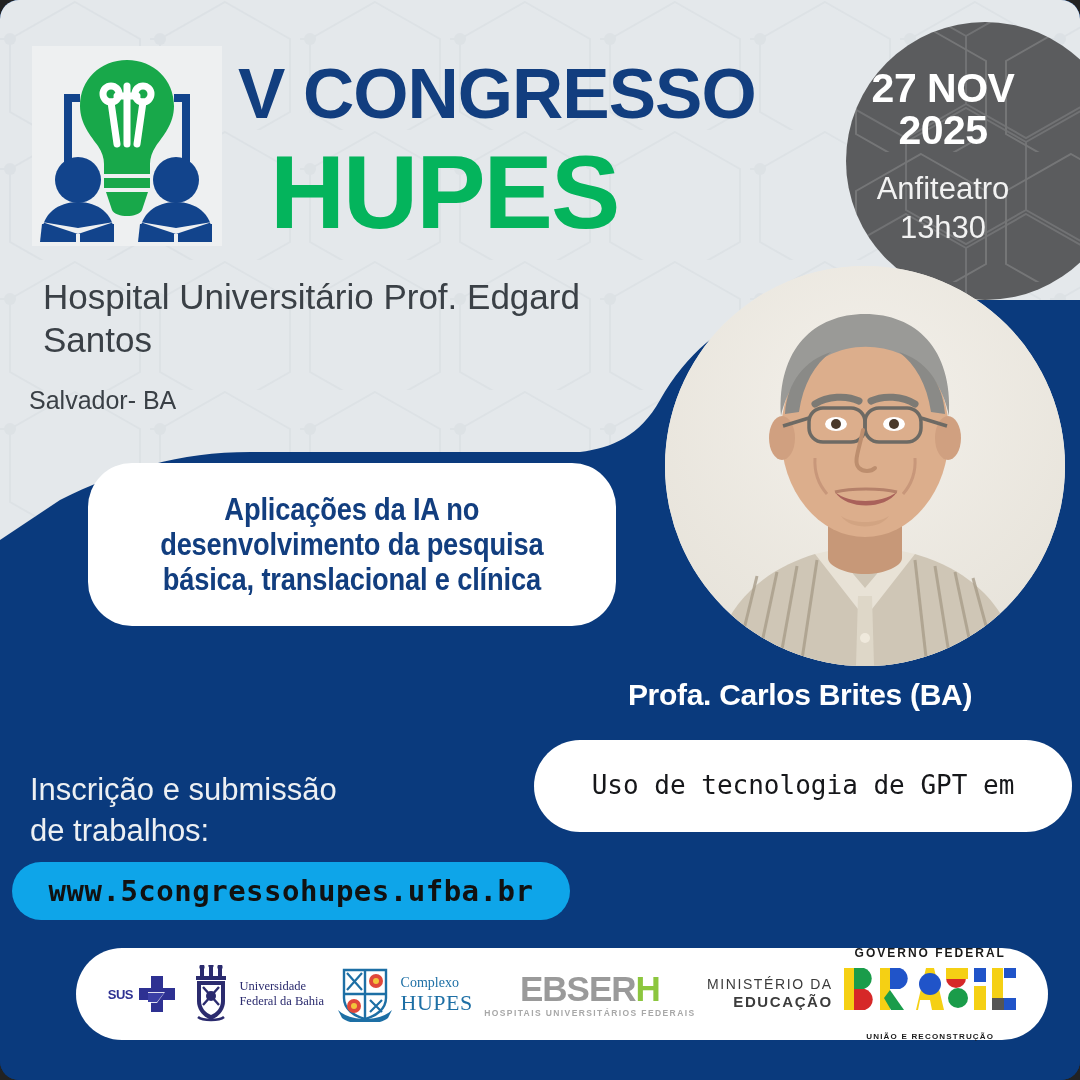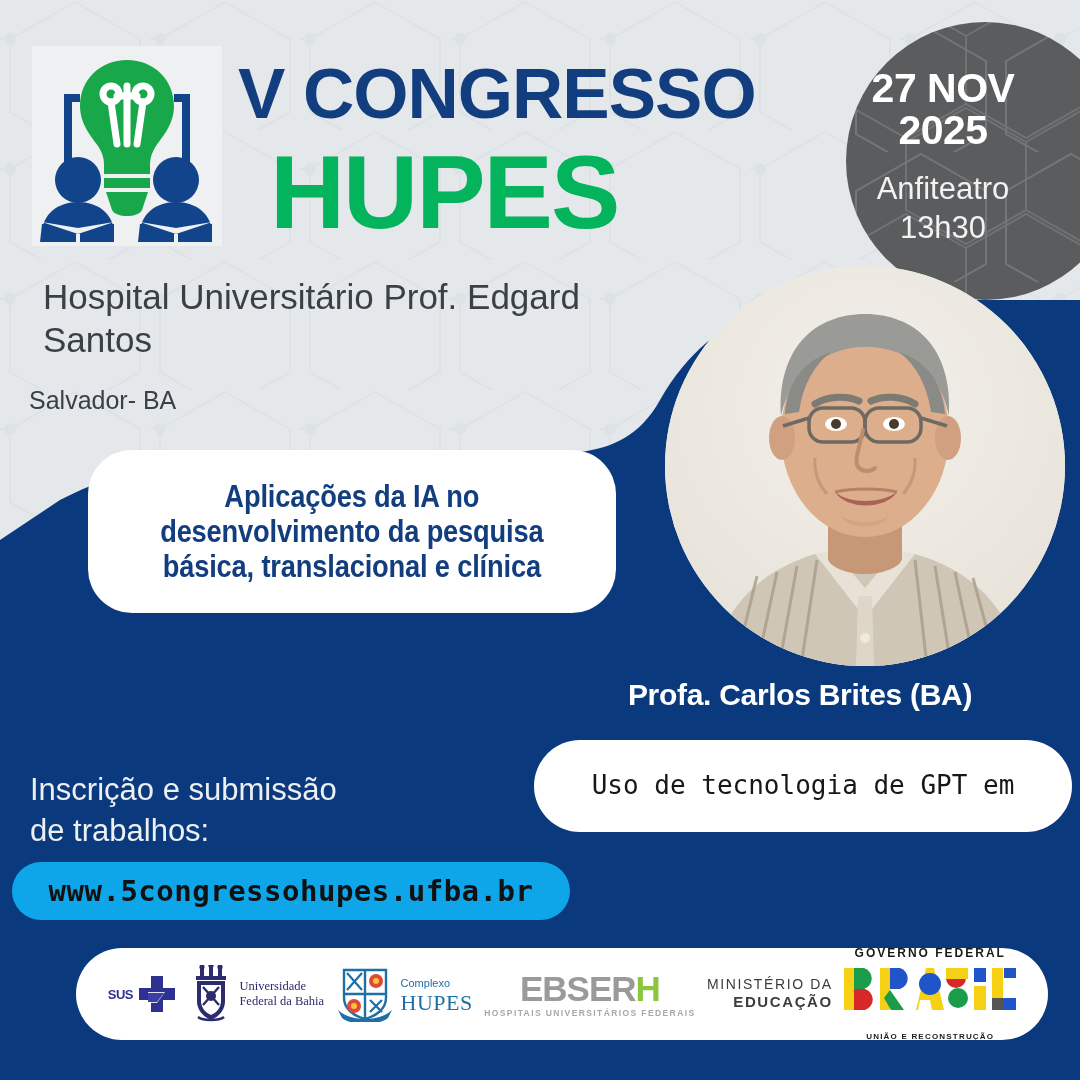--- a/index.html
+++ b/index.html
@@ -2,20 +2,21 @@
 <html lang="pt-BR"><head>
 <meta charset="utf-8">
 <title>V Congresso HUPES</title>
 <style>
   html,body{margin:0;padding:0;background:#222;}
   *{box-sizing:border-box;}
   #poster{
     position:relative;width:1080px;height:1080px;overflow:hidden;
     background:#0a3a7d;
     font-family:"Liberation Sans", sans-serif;
+    border-radius:19px;
     -webkit-font-smoothing:antialiased;
   }
 
   
   .bg-blue{position:absolute;inset:0;background:#0a3a7d;}
   
   svg.shapes{position:absolute;left:0;top:0;width:1080px;height:1080px;}
 
   
   .title-congresso{
@@ -56,21 +57,21 @@
   }
 
   
   .portrait{
     position:absolute;left:665px;top:266px;width:400px;height:400px;
     border-radius:50%;overflow:hidden;background:#edeae3;
   }
 
   
   .pill-talk1{
-    position:absolute;left:88px;top:450px;width:528px;height:163px;
+    position:absolute;left:88px;top:463px;width:528px;height:163px;
     background:#fff;border-radius:44px;
     display:flex;align-items:center;justify-content:center;
   }
   .pill-talk1 .txt{
     text-align:center;color:#123e7f;font-weight:bold;
     font-size:31px;line-height:1.13;letter-spacing:-0.2px;
     transform:scaleX(0.88);transform-origin:center;
     font-family:"Liberation Sans Narrow","Liberation Sans",sans-serif;
     padding:0 14px;
   }
@@ -126,21 +127,21 @@
   
   .ufba-wrap{display:flex;align-items:center;gap:7px;}
   .ufba-text{
     font-size:12.5px;line-height:1.22;color:#2b2b6e;
     font-family:"Liberation Serif",serif;
   }
 
   
   .hupes-wrap{display:flex;align-items:center;gap:7px;}
   .hupes-text{line-height:1.05;color:#1d6fa5;text-align:left;}
-  .hupes-text .c1{font-size:11px;font-family:Liberation Sans, sans-serif;text-align:right;}
+  .hupes-text .c1{font-size:14px;font-family:Liberation Serif, serif;text-align:right;}
   .hupes-text .c2{font-size:22px;font-family:"Liberation Serif",serif;letter-spacing:0.5px;}
 
   
   .ebserh-wrap{text-align:center;line-height:1;}
   .ebserh-main{font-size:35px;font-weight:bold;color:#9a9a9a;letter-spacing:-1px;}
   .ebserh-main .h{color:#8cc63e;}
   .ebserh-sub{font-size:8.5px;color:#a8a8a8;letter-spacing:1.4px;margin-top:3px;font-weight:bold;}
 
   
   .mec-wrap{text-align:right;line-height:1.25;color:#3c3c3c;}

